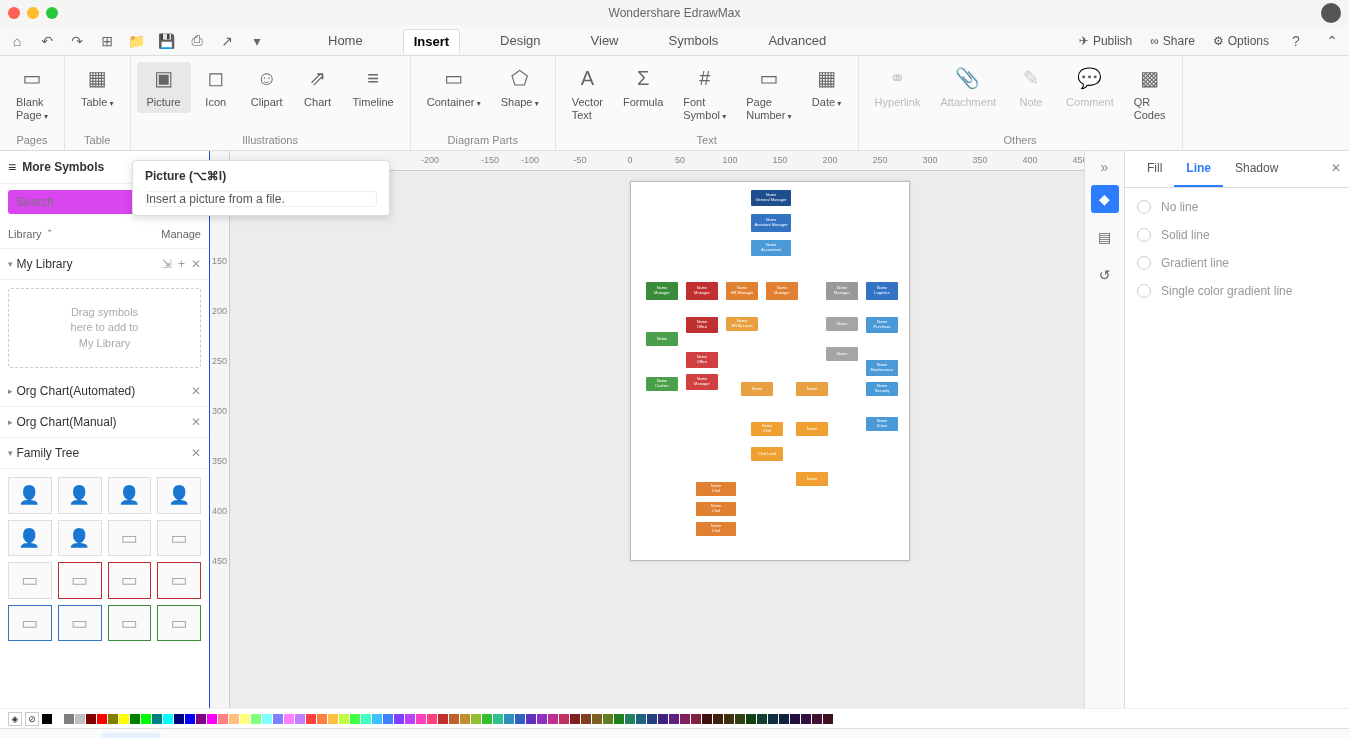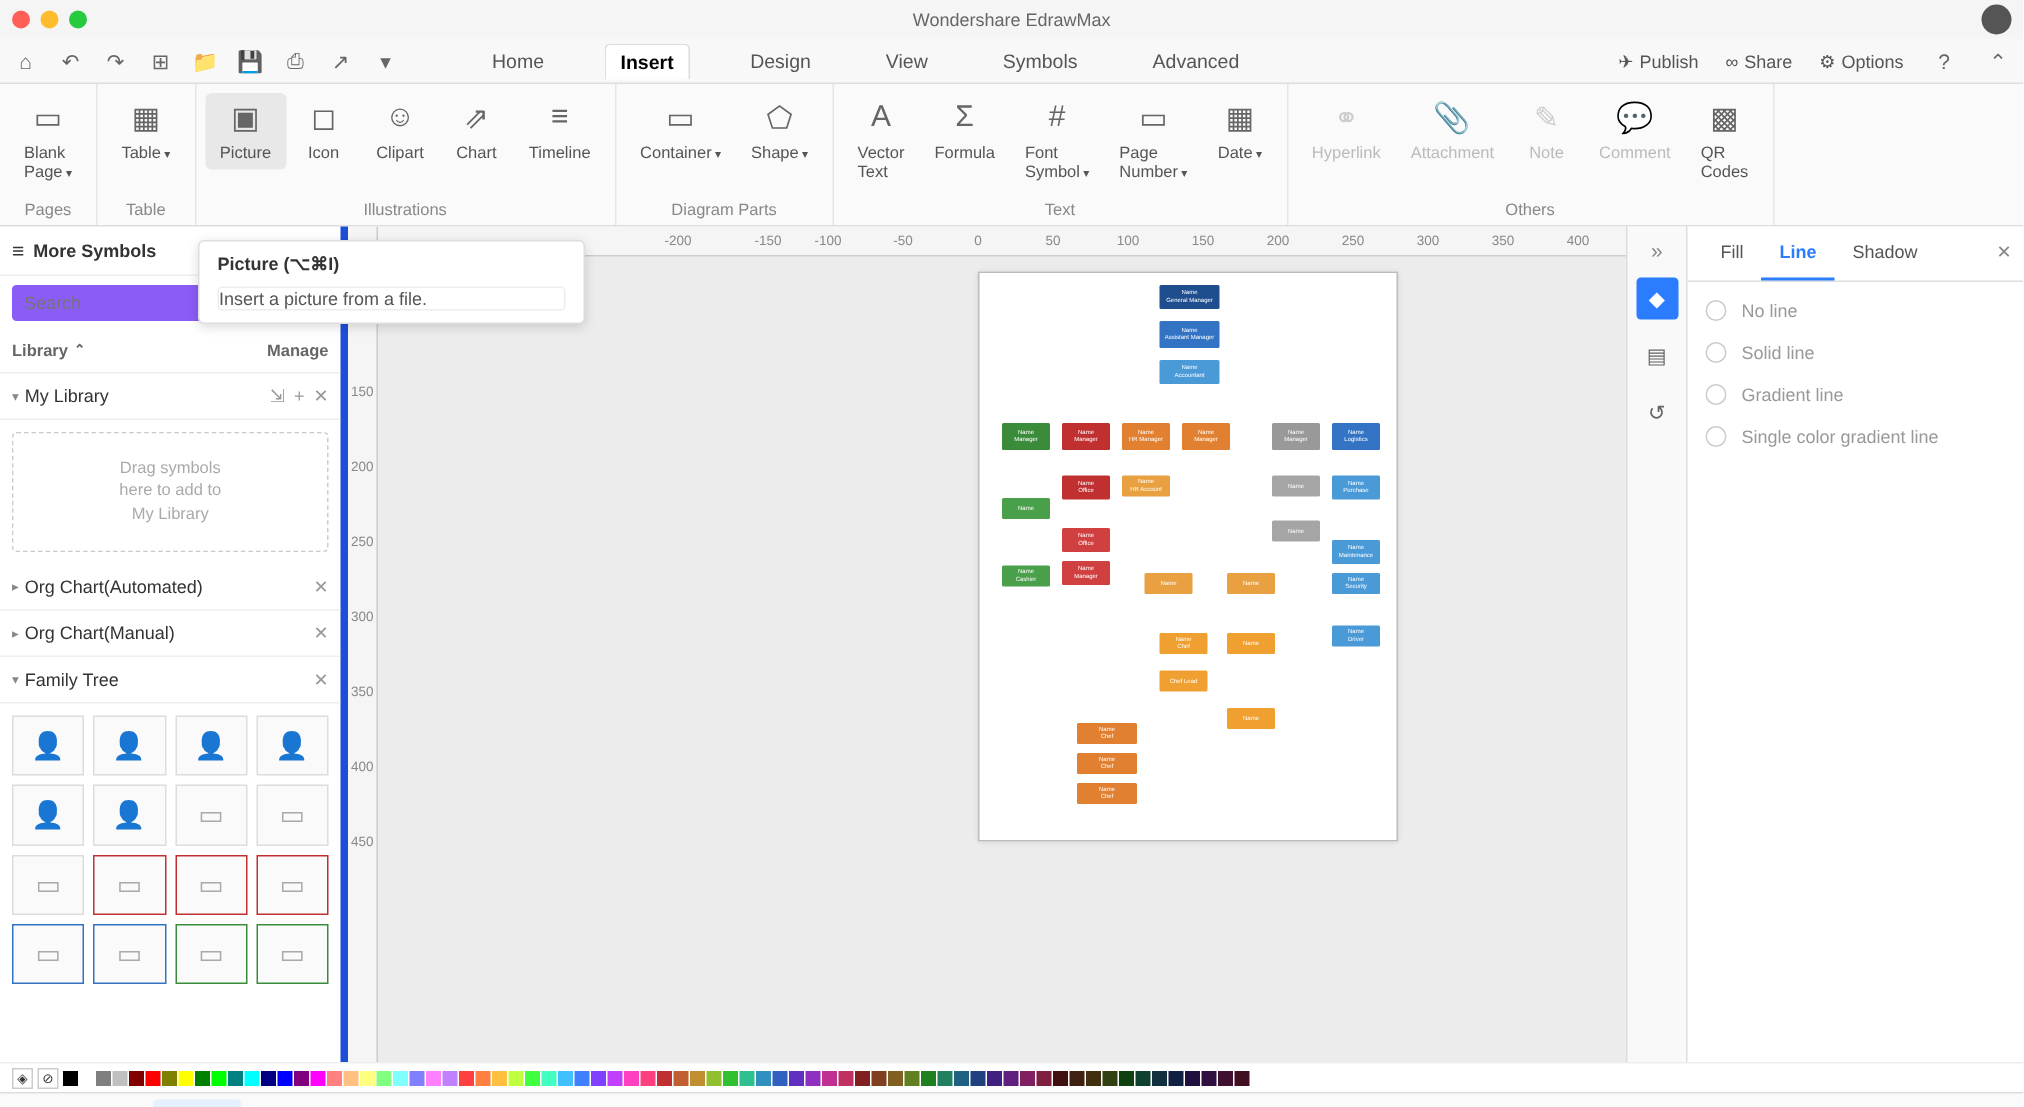--- a/index.html
+++ b/index.html
@@ -27,27 +27,27 @@
 .ribbon-item { display: flex; flex-direction: column; align-items: center; padding: 4px 10px; cursor: pointer; font-size: 11px; color: #555; gap: 6px; border-radius: 4px; min-width: 50px; }
 .ribbon-item.selected { background: #e8e8e8; }
 .ribbon-item.disabled { color: #bbb; }
 .ribbon-icon { width: 24px; height: 24px; display: flex; align-items: center; justify-content: center; font-size: 20px; color: #666; }
 .ribbon-item.disabled .ribbon-icon { color: #ccc; }
 .ribbon-label { font-size: 11px; text-align: left; line-height: 1.2; }
 .ribbon-group-label { font-size: 11px; color: #888; text-align: center; padding-bottom: 4px; }
 .dd::after { content: " ▾"; font-size: 8px; }
 
 .workspace { display: flex; height: 557px; }
-.left-panel { width: 232px; border-right: 5px solid #1d4ed8; display: flex; flex-direction: column; overflow: hidden; }
+.left-panel { width: 210px; border-right: 1px solid #1d4ed8; display: flex; flex-direction: column; overflow: hidden; }
 .more-symbols { padding: 8px; font-weight: 600; font-size: 12px; display: flex; align-items: center; gap: 6px; border-bottom: 1px solid #eee; }
 .more-symbols::before { content: "≡"; font-size: 14px; }
 .more-symbols::after { content: " ▾"; margin-left: auto; font-size: 9px; }
 .search-box { padding: 6px 8px; }
-.search-input { width: 100%; border: none; background: #8b5cf6; padding: 5px 8px; border-radius: 3px; font-size: 12px; outline: none; }
-.lib-header { padding: 8px; font-size: 11px; color: #666; display: flex; border-bottom: 1px solid #eee; font-weight: bold; }
+.search-input { width: 100%; border: none; background: #d946ef; padding: 5px 8px; border-radius: 3px; font-size: 12px; outline: none; }
+.lib-header { padding: 8px; font-size: 11px; color: #666; display: flex; border-bottom: 1px solid #eee; }
 .lib-header .controls { margin-left: auto; display: flex; gap: 4px; font-size: 11px; }
 .lib-section { padding: 8px; border-bottom: 1px solid #eee; display: flex; align-items: center; font-size: 12px; cursor: pointer; }
 .lib-section .controls { margin-left: auto; display: flex; gap: 6px; color: #999; }
 .lib-section::before { content: "▸"; margin-right: 4px; font-size: 9px; color: #888;}
 .lib-section.open::before { content: "▾"; }
 .drop-zone { margin: 8px; padding: 16px 8px; border: 1px dashed #ccc; border-radius: 3px; text-align: center; font-size: 11px; color: #aaa; line-height: 1.4; }
 .family-grid { display: grid; grid-template-columns: repeat(4, 1fr); gap: 6px; padding: 8px; }
 .ft-item { aspect-ratio: 1.2; border: 1px solid #ddd; background: #fafafa; display: flex; align-items: center; justify-content: center; font-size: 18px; color: #aaa; }
 
 .canvas-area { flex: 1; background: #ececec; position: relative; display: flex; flex-direction: column; overflow: hidden; }

